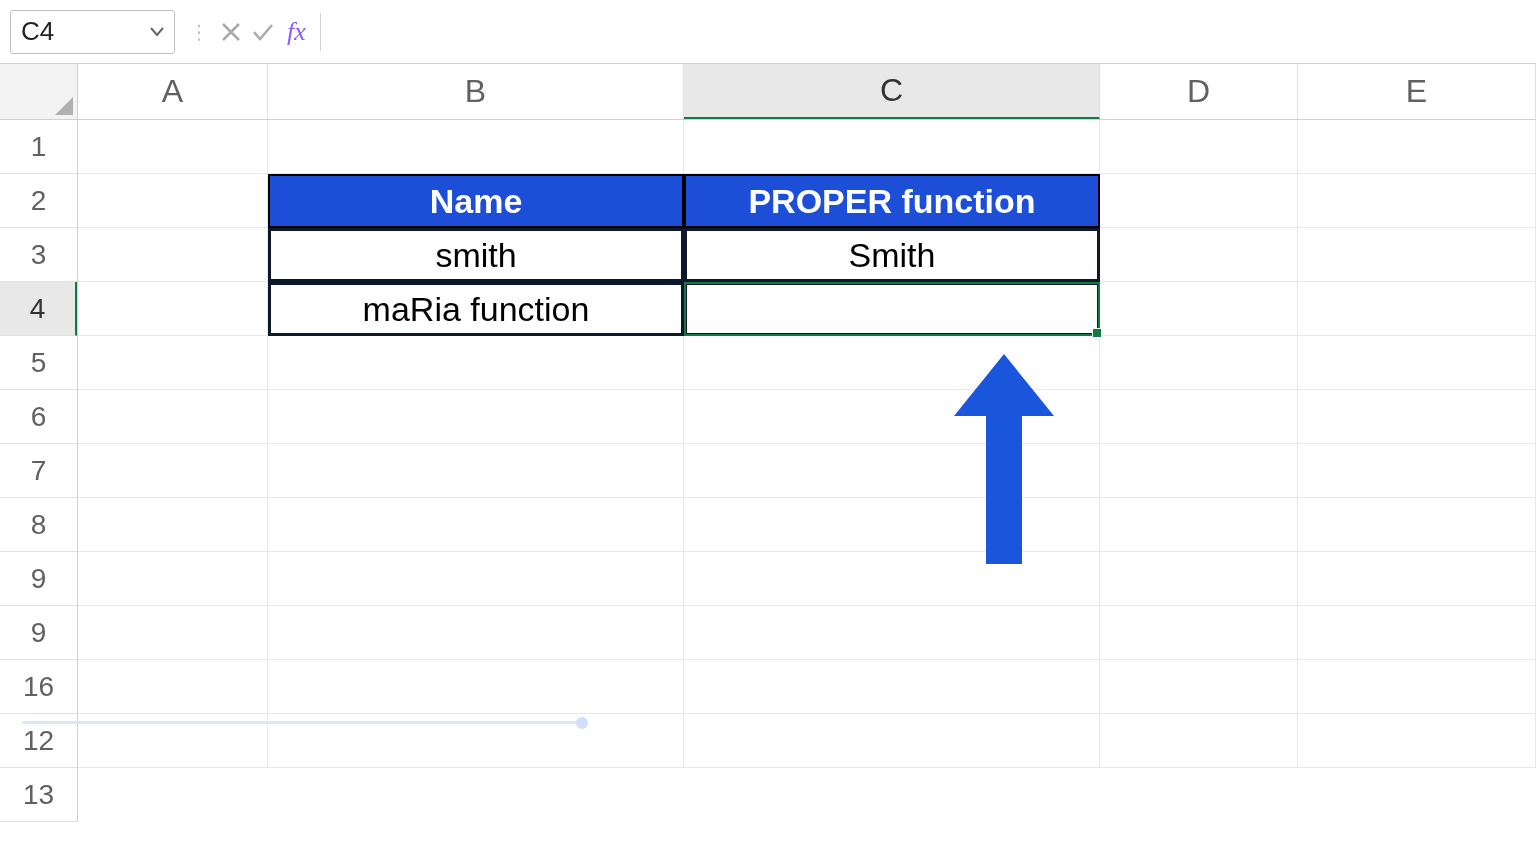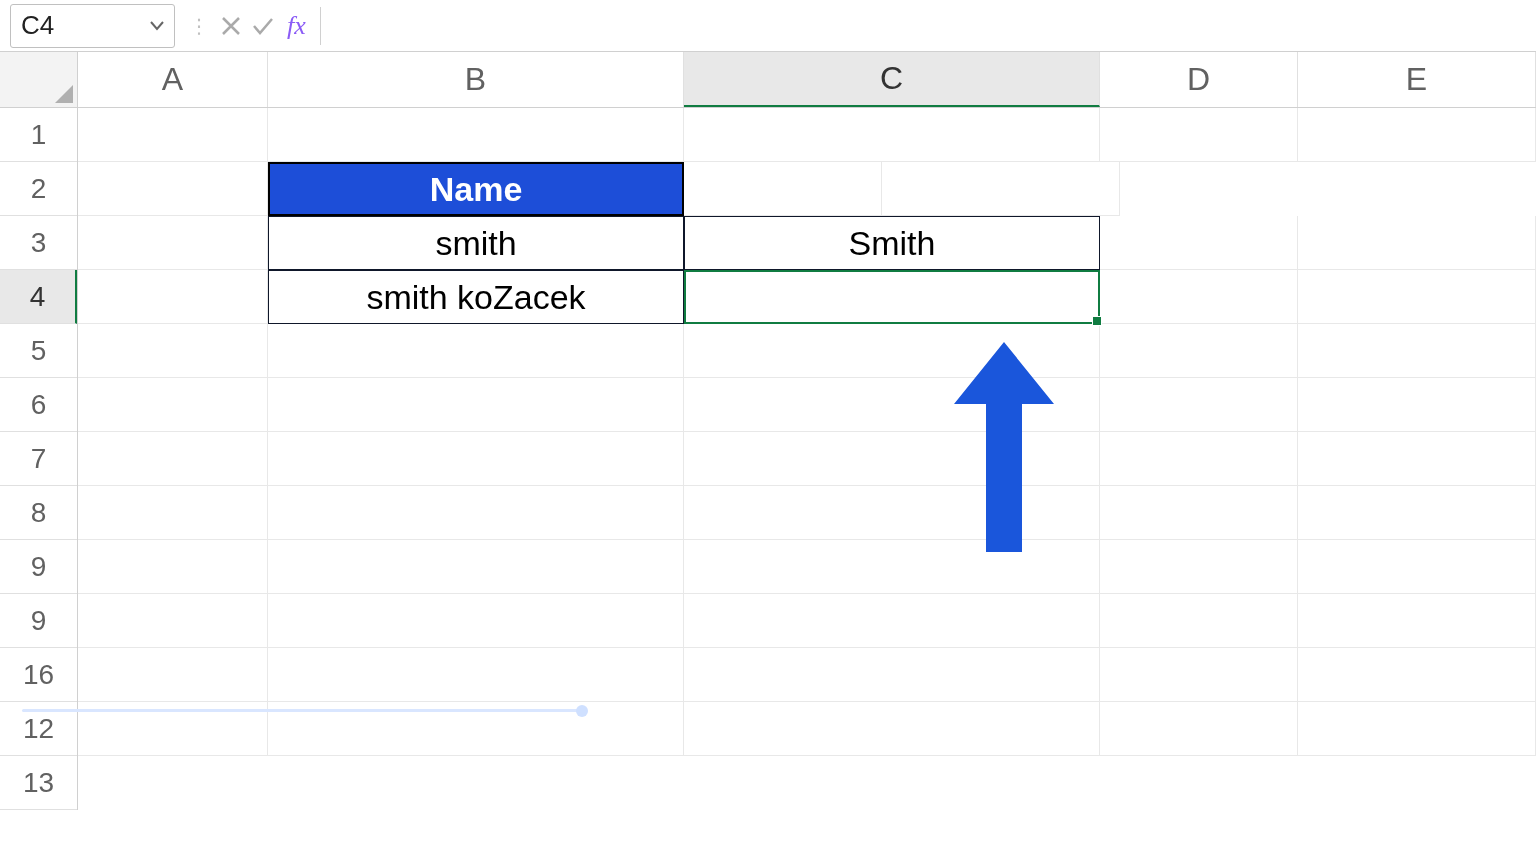--- a/index.html
+++ b/index.html
@@ -9,21 +9,21 @@
       width: 1536px;
       height: 864px;
       overflow: hidden;
       position: relative;
     }
 
     
     .formula-bar {
       display: flex;
       align-items: center;
-      height: 52px;
+      height: 64px;
       border-bottom: 1px solid #d0d0d0;
       background: #ffffff;
       padding: 4px 0;
     }
     .name-box {
       width: 165px;
       height: 44px;
       margin: 0 8px 0 10px;
       border: 1px solid #c0c0c0;
       border-radius: 3px;
@@ -174,21 +174,21 @@
 
     
     .table-header {
       background: #1d4ed8;
       color: #ffffff;
       font-weight: 700;
       font-size: 34px;
       border: 2px solid #000;
     }
     .table-cell {
-      border: 1px solid #0f172a;
+      border: 3px solid #0f172a;
       font-size: 34px;
       font-weight: 500;
     }
 
     
     .active-cell {
       position: absolute;
       border: 2px solid #107c41;
       pointer-events: none;
       z-index: 10;
@@ -294,36 +294,37 @@
         <div class="cell cell-A"></div>
         <div class="cell cell-B"></div>
         <div class="cell cell-C"></div>
         <div class="cell cell-D"></div>
         <div class="cell cell-E"></div>
       </div>
 
       <div class="cell-row">
         <div class="cell cell-A"></div>
         <div class="cell cell-B table-header">Name</div>
+        <div class="cell cell-C table-header">PROPER function</div>
         <div class="cell cell-D"></div>
         <div class="cell cell-E"></div>
       </div>
 
       <div class="cell-row">
         <div class="cell cell-A"></div>
         <div class="cell cell-B table-cell">smith</div>
         <div class="cell cell-C table-cell">Smith</div>
         <div class="cell cell-D"></div>
         <div class="cell cell-E"></div>
       </div>
 
 
       <div class="cell-row">
         <div class="cell cell-A"></div>
-        <div class="cell cell-B table-cell">smith koZacek</div>
+        <div class="cell cell-B table-cell">maRia function</div>
         <div class="cell cell-C table-cell"></div>
         <div class="cell cell-D"></div>
         <div class="cell cell-E"></div>
       </div>
 
       <div class="cell-row">
           <div class="cell cell-A"></div>
           <div class="cell cell-B"></div>
           <div class="cell cell-C"></div>
           <div class="cell cell-D"></div>

